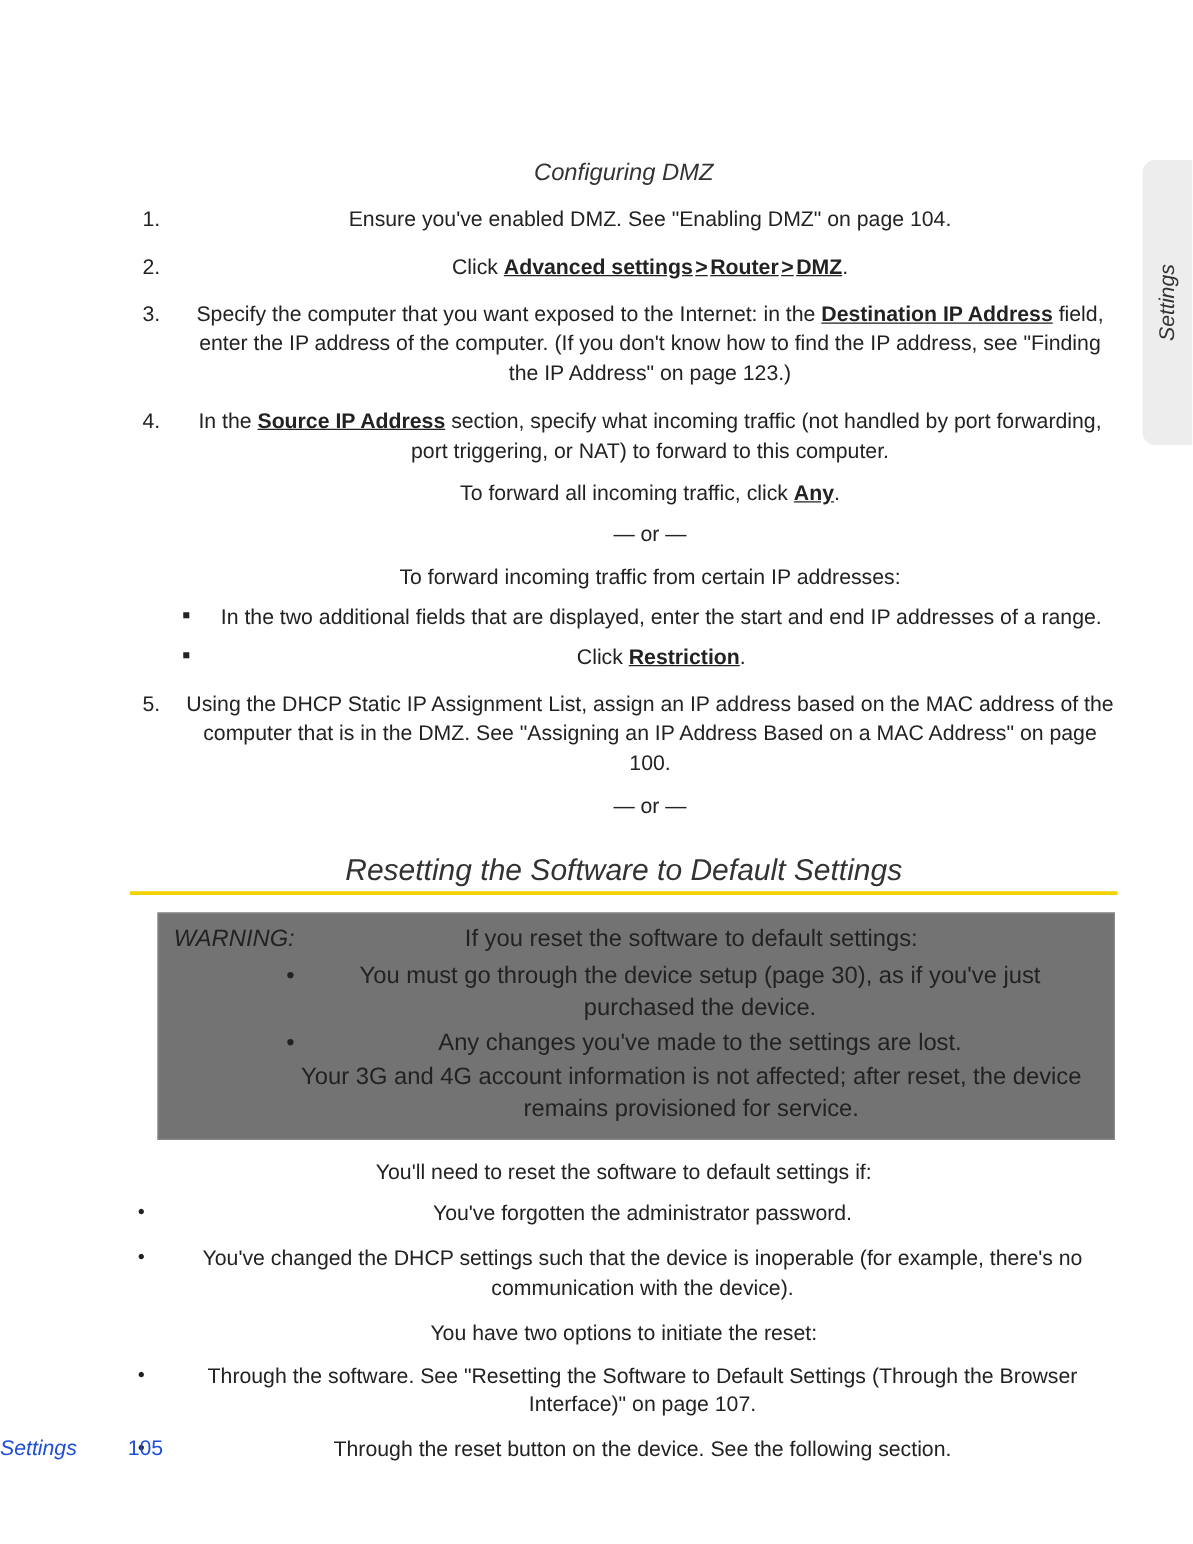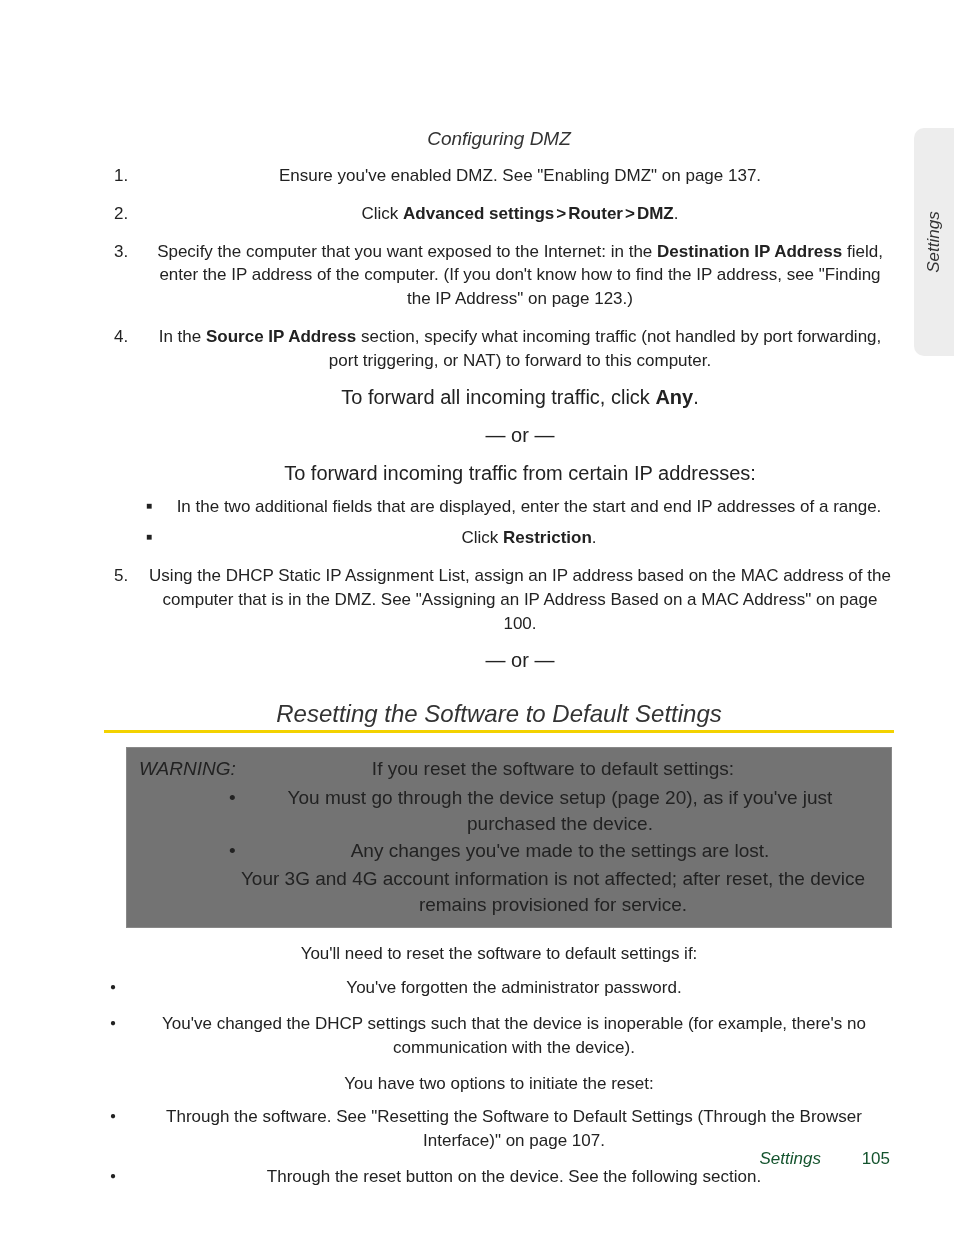--- a/index.html
+++ b/index.html
@@ -59,21 +59,21 @@
   }
   ol.steps > li .num {
     position: absolute;
     left: 10px;
     top: 0;
     font-size: 17px;
     color: #222;
   }
   .sub-para {
     margin-top: 10px;
-    font-size: 20px;
+    font-size: 17px;
     line-height: 1.4;
   }
   .sub-bullets {
     list-style: none;
     margin: 8px 0 0 0;
     padding: 0;
   }
   .sub-bullets > li {
     position: relative;
     padding-left: 18px;
@@ -83,21 +83,21 @@
   }
   .sub-bullets > li::before {
     content: "■";
     position: absolute;
     left: 0;
     top: 0;
     font-size: 10px;
     line-height: 22px;
     color: #222;
   }
-  .bold { font-weight: bold; }
+  .bold { font-weight: bold; text-decoration: underline; }
   .warn-box {
     border: 1px solid #888;
     background: #737373;
     margin-left: 22px;
     width: 766px;
     box-sizing: border-box;
     padding: 8px 12px 10px 12px;
     font-size: 19px;
     line-height: 1.35;
     display: flex;
@@ -171,25 +171,24 @@
     font-style: italic;
     font-size: 17px;
     color: #333;
     white-space: nowrap;
   }
   .footer {
     position: absolute;
     bottom: 66px;
     left: 0;
     width: 954px;
-    text-align: right;
     padding-right: 64px;
     box-sizing: border-box;
     font-size: 17px;
-    color: #14532d;
+    color: #1d4ed8;
   }
   .footer .sec {
     font-style: italic;
     margin-right: 36px;
   }
   .gt {
     font-family: Arial, Helvetica, sans-serif;
     font-weight: bold;
     padding: 0 2px;
   }
@@ -202,21 +201,21 @@
   <span class="label">Settings</span>
 </div>
 
 <div class="content">
 
   <div class="subhead">Configuring DMZ</div>
 
   <ol class="steps">
     <li>
       <span class="num">1.</span>
-      <span>Ensure you've enabled DMZ. See "Enabling DMZ" on page 137.</span>
+      <span>Ensure you've enabled DMZ. See "Enabling DMZ" on page 104.</span>
     </li>
     <li>
       <span class="num">2.</span>
       <span><span>Click </span><span class="bold">Advanced settings</span><span class="bold gt">&gt;</span><span class="bold">Router</span><span class="bold gt">&gt;</span><span class="bold">DMZ</span><span>.</span></span>
     </li>
     <li>
       <span class="num">3.</span>
       <span><span>Specify the computer that you want exposed to the Internet: in the </span><span class="bold">Destination IP Address</span><span> field, enter the IP address of the computer. (If you don't know how to find the IP address, see "Finding the IP Address" on page 123.)</span></span>
     </li>
     <li>
@@ -238,21 +237,21 @@
   </ol>
 
   <div class="section-head">Resetting the Software to Default Settings</div>
   <div class="yellow-rule"></div>
 
   <div class="warn-box">
     <div class="warn-label">WARNING:</div>
     <div class="warn-body">
       <div>If you reset the software to default settings:</div>
       <ul>
-        <li>You must go through the device setup (page 20), as if you've just purchased the device.</li>
+        <li>You must go through the device setup (page 30), as if you've just purchased the device.</li>
         <li>Any changes you've made to the settings are lost.</li>
       </ul>
       <div>Your 3G and 4G account information is not affected; after reset, the device remains provisioned for service.</div>
     </div>
   </div>
 
   <div class="para">You'll need to reset the software to default settings if:</div>
   <ul class="round-bullets">
     <li>You've forgotten the administrator password.</li>
     <li>You've changed the DHCP settings such that the device is inoperable (for example, there's no communication with the device).</li>

